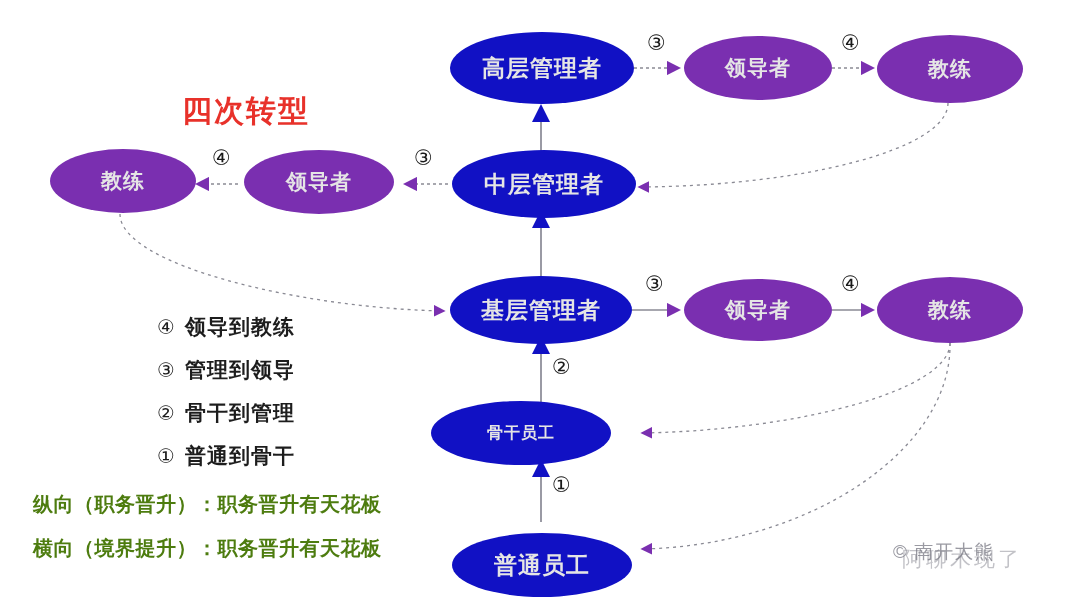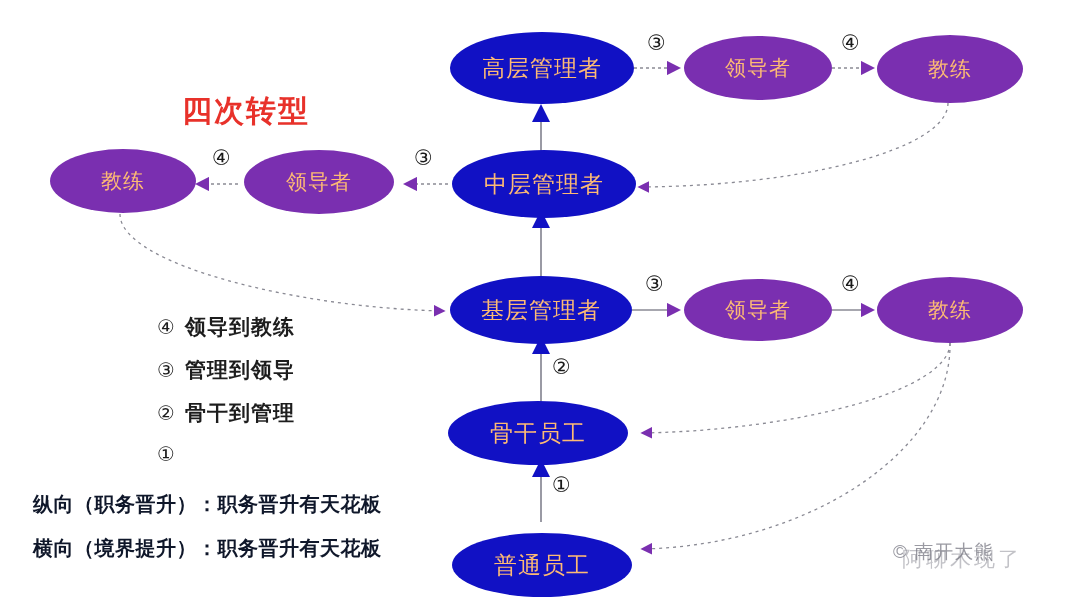--- a/index.html
+++ b/index.html
@@ -21,22 +21,22 @@
     top: 0;
     width: 1080px;
     height: 607px;
   }
   .node {
     position: absolute;
     display: flex;
     align-items: center;
     justify-content: center;
     border-radius: 50%;
-    color: #fdba74;
-    font-weight: 400;
+    color: #e5e5e5;
+    font-weight: 700;
     letter-spacing: 1px;
     text-align: center;
     box-sizing: border-box;
     z-index: 3;
   }
   .node.blue {
     background: #1111C4;
   }
   .node.purple {
     background: #7A2FB0;
@@ -81,21 +81,21 @@
     font-weight: 400;
     margin-right: 9px;
     font-size: 20px;
   }
   .footnotes {
     position: absolute;
     z-index: 4;
   }
   .footnote-row {
     font-size: 20px;
-    color: #0f172a;
+    color: #4d7c0f;
     font-weight: 600;
     letter-spacing: 0.5px;
     margin-bottom: 17px;
     white-space: nowrap;
   }
   .watermark-credit {
     position: absolute;
     font-size: 19px;
     color: #9a9aa2;
     letter-spacing: 1px;
@@ -178,21 +178,21 @@
   <div class="node blue" style="left:450px; top:276px; width:182px; height:68px; font-size:23px;">
     <span class="node-label">基层管理者</span>
   </div>
   <div class="node purple" style="left:684px; top:279px; width:148px; height:62px; font-size:21px;">
     <span class="node-label">领导者</span>
   </div>
   <div class="node purple" style="left:877px; top:277px; width:146px; height:66px; font-size:21px;">
     <span class="node-label">教练</span>
   </div>
 
-  <div class="node blue" style="left:448px; top:401px; width:180px; height:64px; font-size:23px;">
+  <div class="node blue" style="left:431px; top:401px; width:180px; height:64px; font-size:16px;">
     <span class="node-label">骨干员工</span>
   </div>
   <div class="node blue" style="left:452px; top:533px; width:180px; height:64px; font-size:23px;">
     <span class="node-label">普通员工</span>
   </div>
 
   <div class="step-badge" style="left:647px; top:33px;">③</div>
   <div class="step-badge" style="left:841px; top:33px;">④</div>
 
   <div class="step-badge" style="left:414px; top:148px;">③</div>
@@ -212,20 +212,21 @@
     <div class="legend-row">
       <span class="legend-mark">③</span>
       <span>管理到领导</span>
     </div>
     <div class="legend-row">
       <span class="legend-mark">②</span>
       <span>骨干到管理</span>
     </div>
     <div class="legend-row">
       <span class="legend-mark">①</span>
+      <span>普通到骨干</span>
     </div>
   </div>
 
   <div class="footnotes" style="left:33px; top:491px;">
     <div class="footnote-row">纵向（职务晋升）：职务晋升有天花板</div>
     <div class="footnote-row">横向（境界提升）：职务晋升有天花板</div>
   </div>
 
   <div class="watermark-credit" style="left:893px; top:539px;text-align:right;">© 南开大熊</div>
   <div class="watermark-overlay" style="left:902px; top:545px;">阿聊木现了</div>

